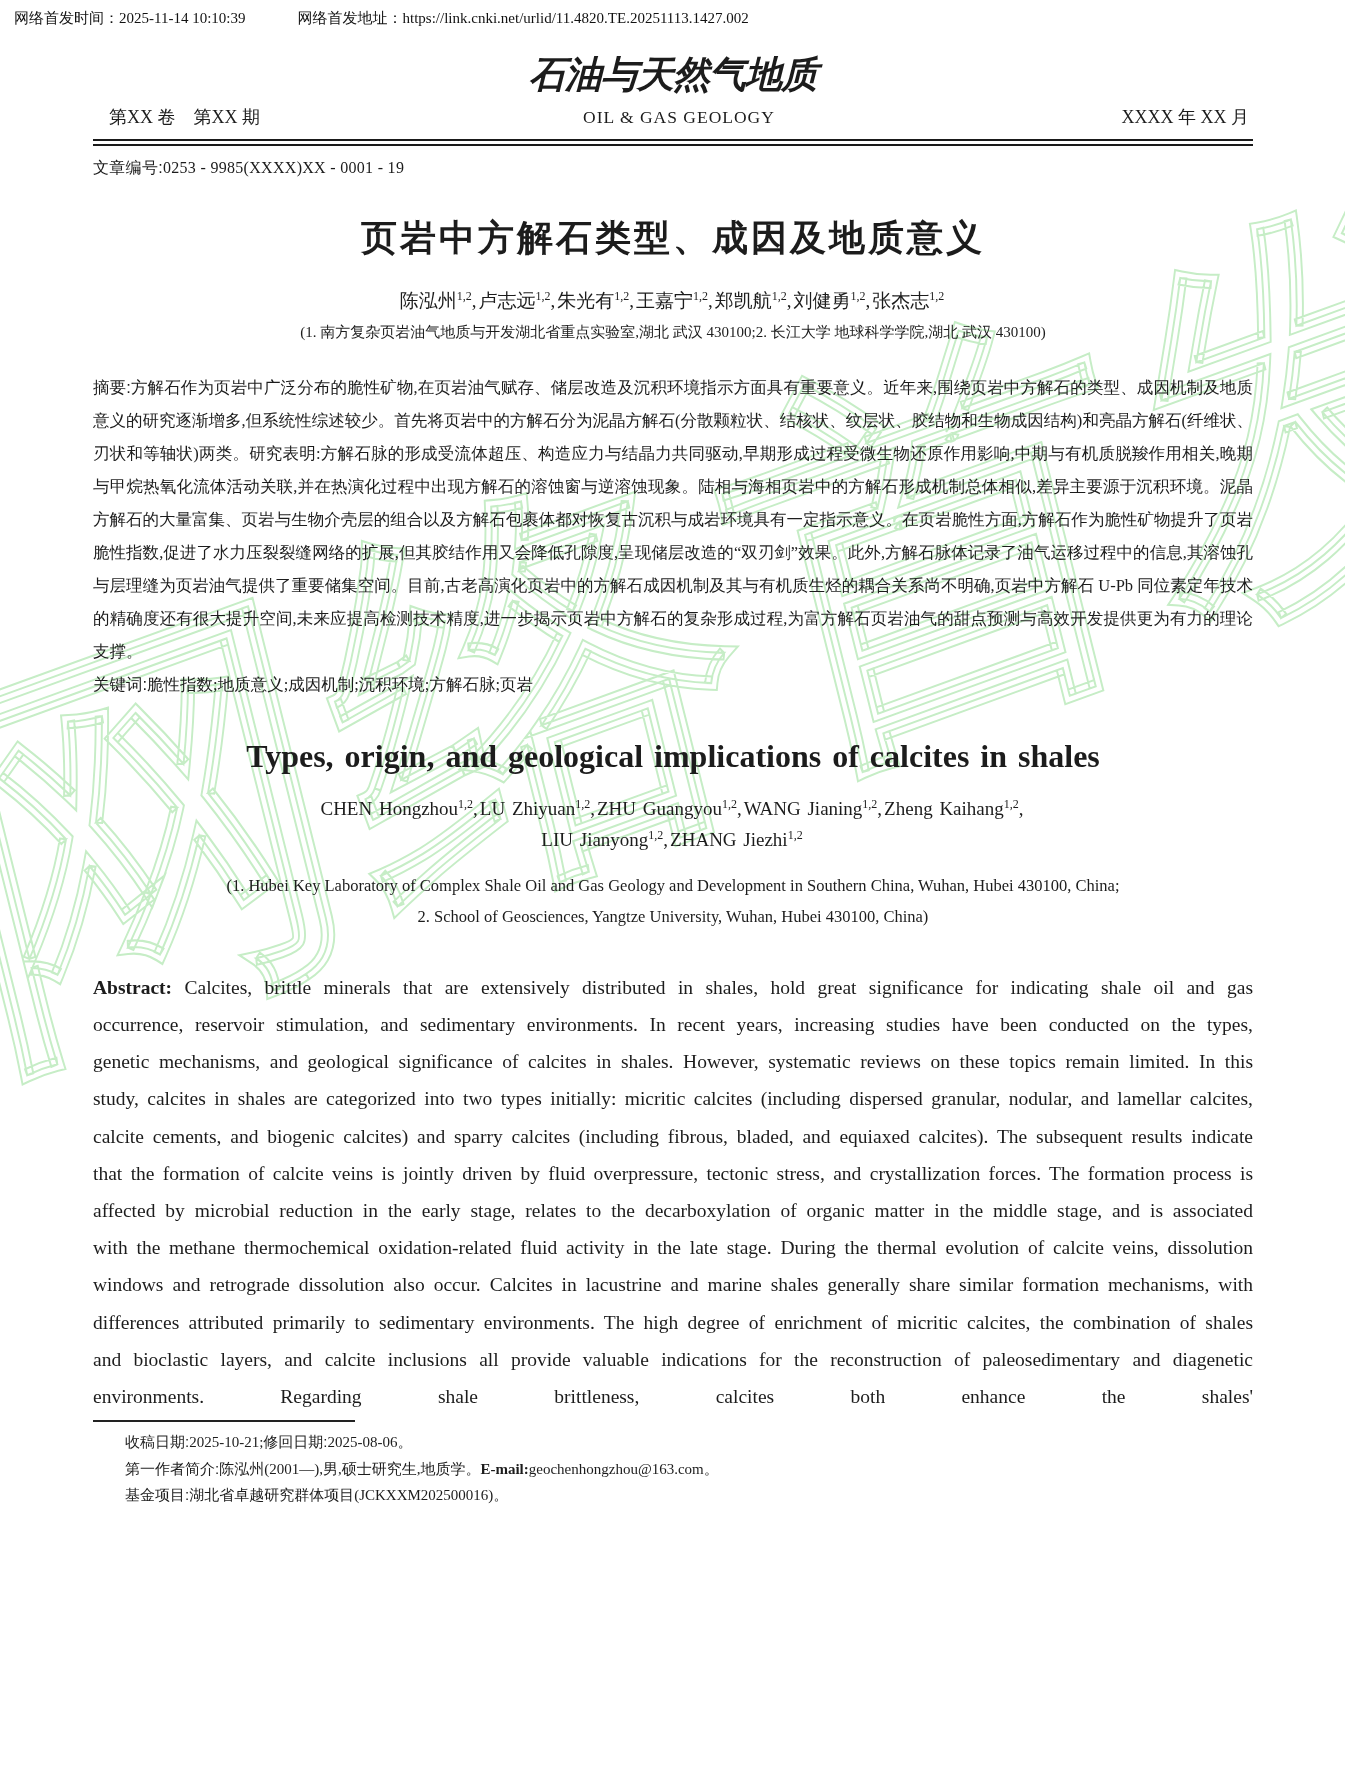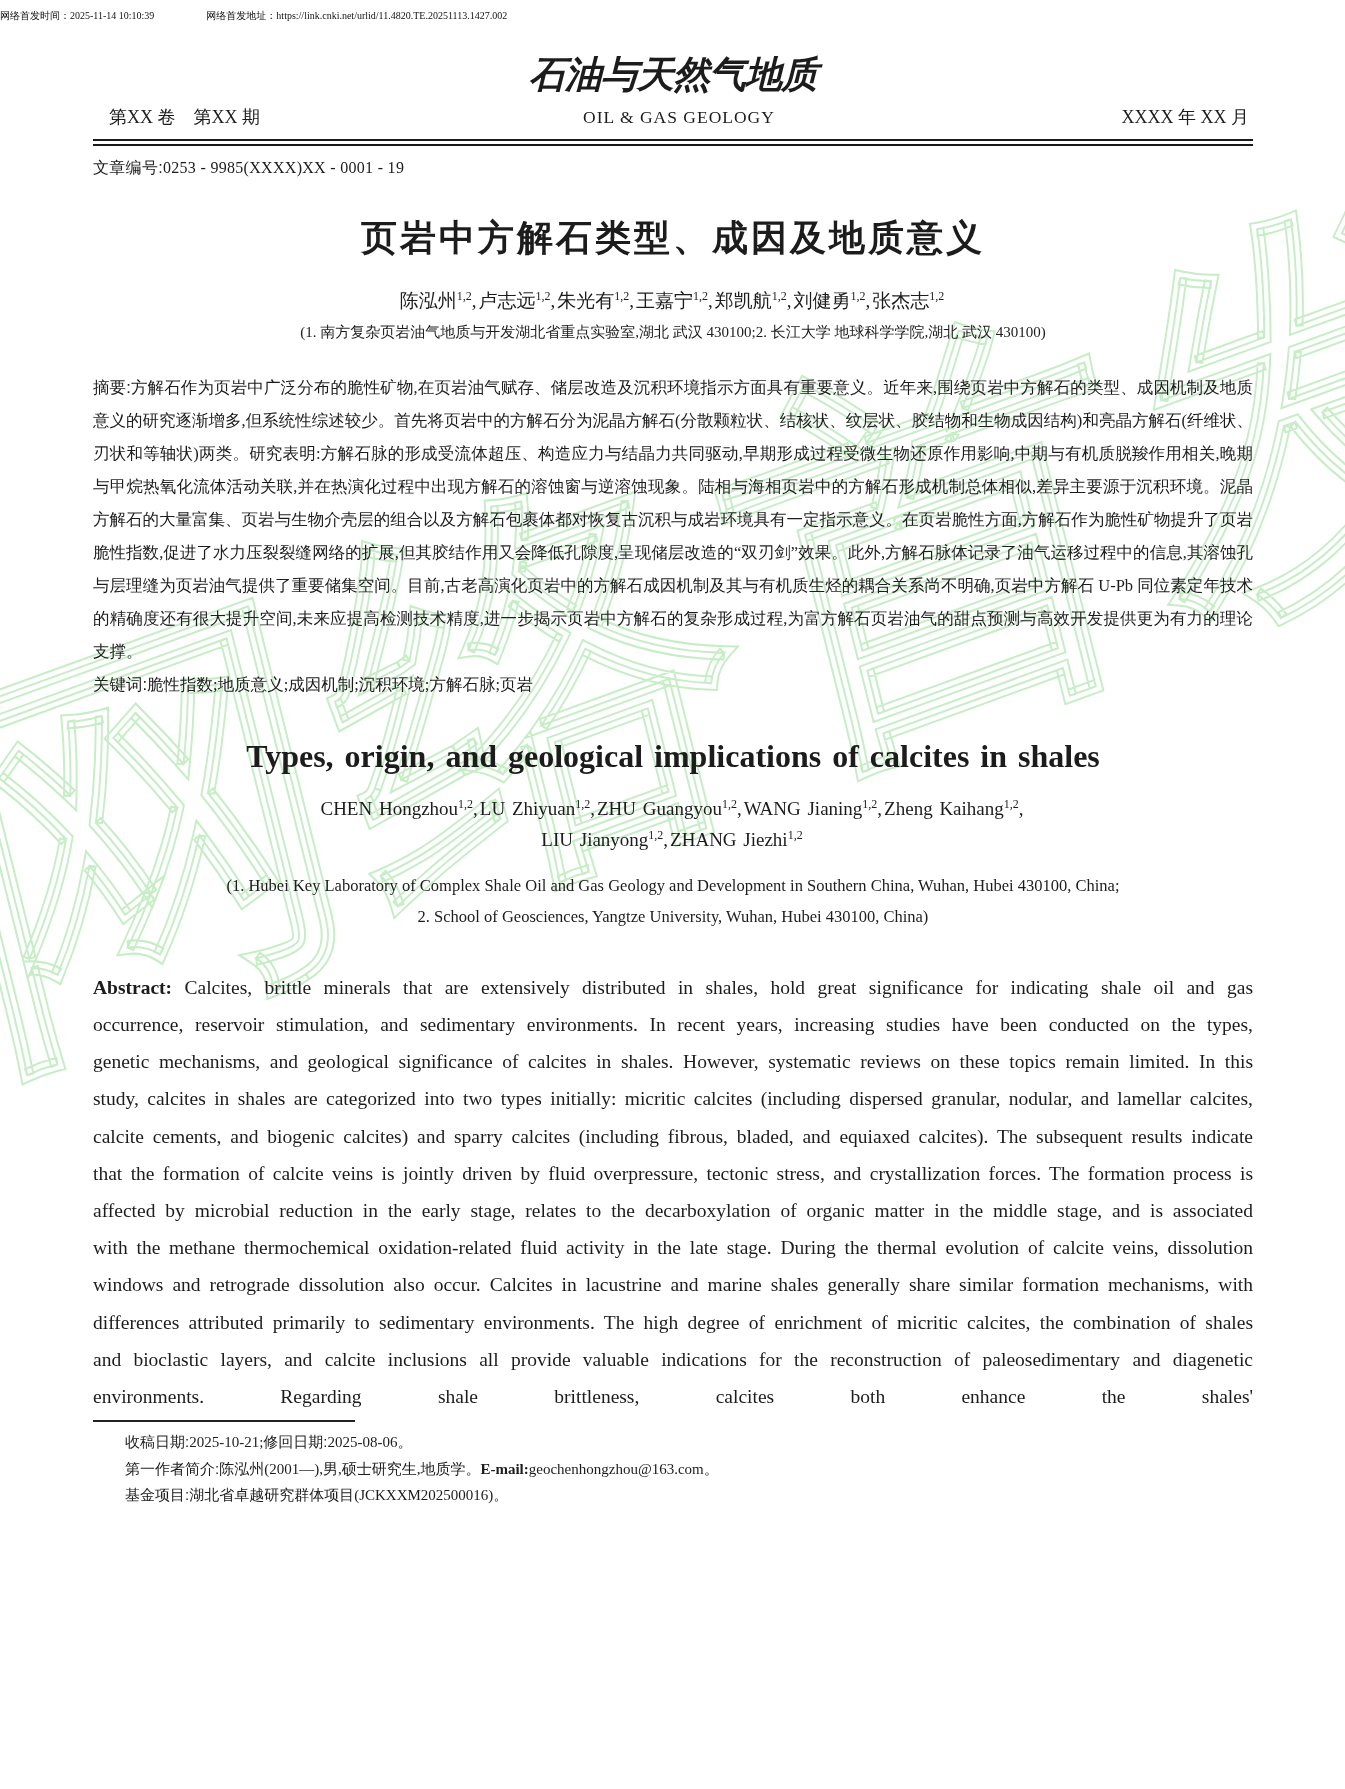--- a/index.html
+++ b/index.html
@@ -12,21 +12,21 @@
   .watermark {
     position:absolute; top:430px; left:-100px; width:1560px;
     font-size:410px; line-height:1; font-weight:bold; white-space:nowrap;
     font-family:"DejaVu Sans","Liberation Sans",sans-serif;
     color:transparent; -webkit-text-stroke:2px #c6edc6;
     transform:rotate(-20deg) skewX(-6deg);
     letter-spacing:14px; z-index:0; pointer-events:none;
   }
   
   .prepub {
-    position:absolute; top:9px; left:0; font-size:10px; z-index:2;
+    position:absolute; top:9px; left:14px; font-size:15px; z-index:2;
     font-family:"Liberation Serif","DejaVu Serif",serif; color:#111;
   }
   .prepub .gap { display:inline-block; width:52px; }
   
   .content { position:absolute; left:93px; top:0; width:1160px; z-index:1; }
   p, h1, h2 { margin:0; }
   .h { font-family:"Liberation Sans","DejaVu Sans",sans-serif; font-weight:normal; }
 
   .j-title {
     margin-top:54px; text-align:center; font-size:37px; line-height:1.1;

